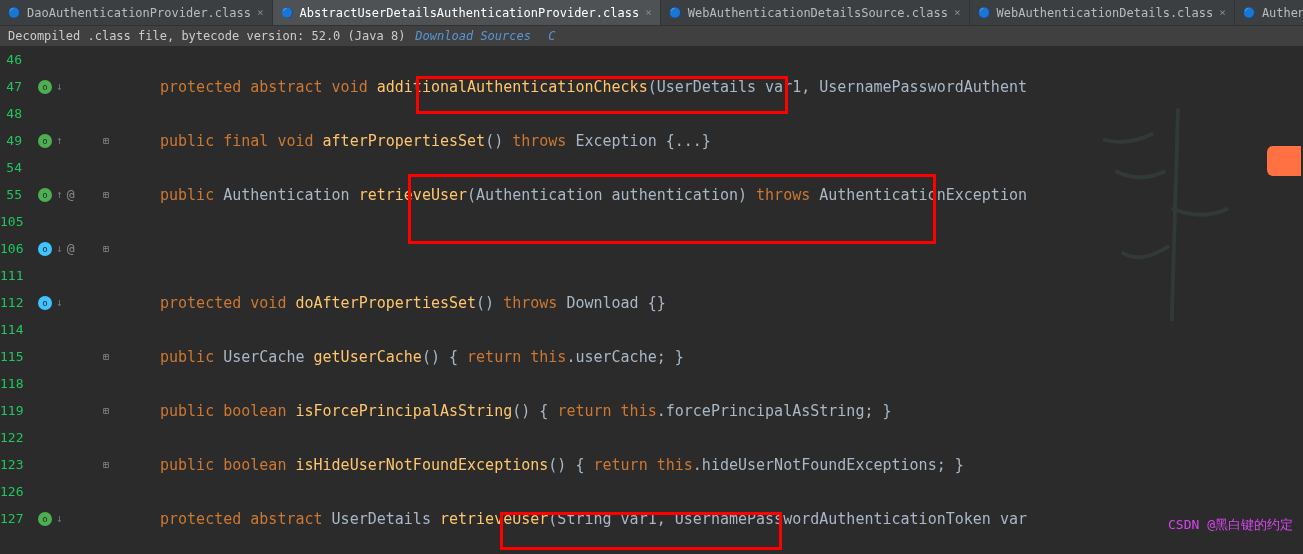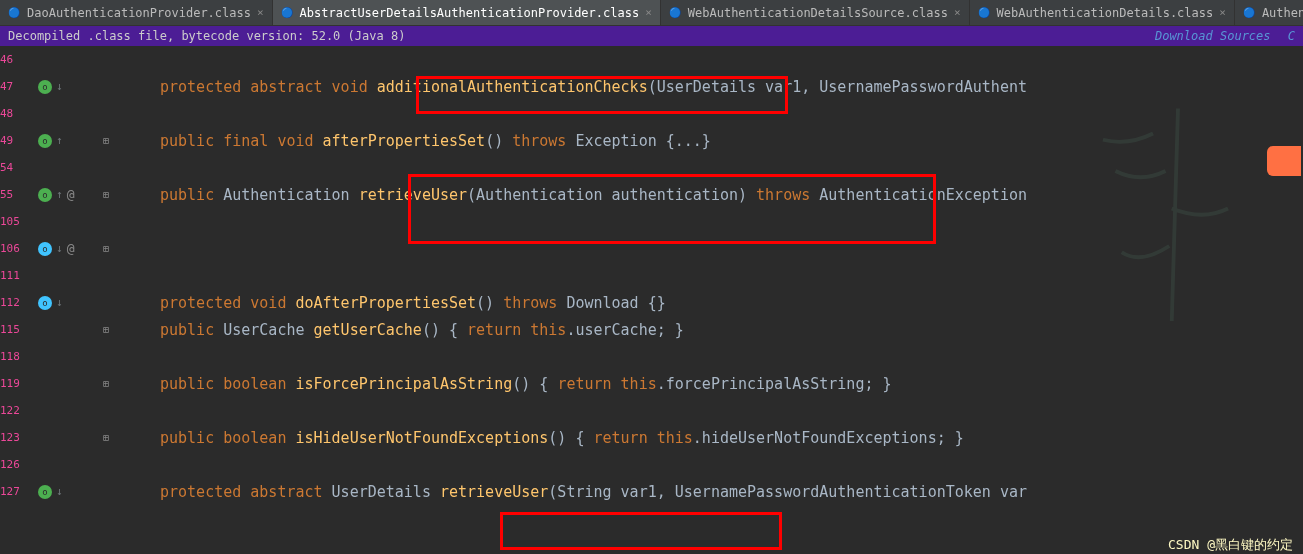--- a/index.html
+++ b/index.html
@@ -41,25 +41,24 @@
       align-items: center;
       justify-content: center;
       font-size: 10px;
     }
     .tab-close {
       margin-left: 6px;
       color: #888;
       font-size: 11px;
     }
     .info-bar {
-      background: #4c1d95;
+      background: #404040;
       height: 20px;
       display: flex;
       align-items: center;
-      justify-content: space-between;
       padding: 0 8px;
       font-size: 12px;
       color: #ccc;
     }
     .info-links a {
       color: #5896d6;
       text-decoration: none;
       margin-left: 10px;
       font-style: italic;
     }
@@ -70,23 +69,23 @@
       overflow: hidden;
     }
     .line {
       display: flex;
       height: 27px;
       align-items: center;
       position: relative;
     }
     .gutter {
       width: 30px;
-      text-align: left;
-      color: #ec4899;
-      font-size: 11px;
+      text-align: right;
+      color: #22c55e;
+      font-size: 13px;
       padding-right: 8px;
       flex-shrink: 0;
     }
     .marker-col {
       width: 70px;
       flex-shrink: 0;
       display: flex;
       align-items: center;
       padding-left: 8px;
       gap: 4px;
@@ -120,24 +119,24 @@
     .kw { color: #cc7832; }
     .method { color: #ffc66d; text-align: center; }
     .txt { color: #a9b7c6; }
     .highlight-box {
       position: absolute;
       border: 3px solid #ff0000;
       pointer-events: none;
     }
     .watermark {
       position: absolute;
-      bottom: 0;
+      bottom: 20px;
       right: 10px;
       font-size: 13px;
-      color: #fef9c3;
+      color: #d946ef;
     }
     .bamboo {
       position: absolute;
       right: 0;
       top: 50px;
       width: 250px;
       height: 200px;
       opacity: 0.12;
       pointer-events: none;
     }
@@ -277,20 +276,26 @@
   <div class="line">
       <span class="gutter">112</span>
       <span class="marker-col">
         <span class="marker blue">o</span>
         <span class="marker-arrow">↓</span>
       </span>
       <span class="fold"></span>
       <span class="code"><span class="kw">protected void</span><span class="method"> doAfterPropertiesSet</span><span class="txt">() </span><span class="kw">throws</span><span class="txt"> Download {}</span></span>
     </div>
 
+  <div class="line">
+      <span class="gutter">114</span>
+      <span class="marker-col"></span>
+      <span class="fold"></span>
+      <span class="code"></span>
+    </div>
 
   <div class="line">
       <span class="gutter">115</span>
       <span class="marker-col"></span>
       <span class="fold">⊞</span>
       <span class="code"><span class="kw">public</span><span class="txt"> UserCache </span><span class="method">getUserCache</span><span class="txt">() { </span><span class="kw">return this</span><span class="txt">.userCache; }</span></span>
     </div>
 
   <div class="line">
       <span class="gutter">118</span>

